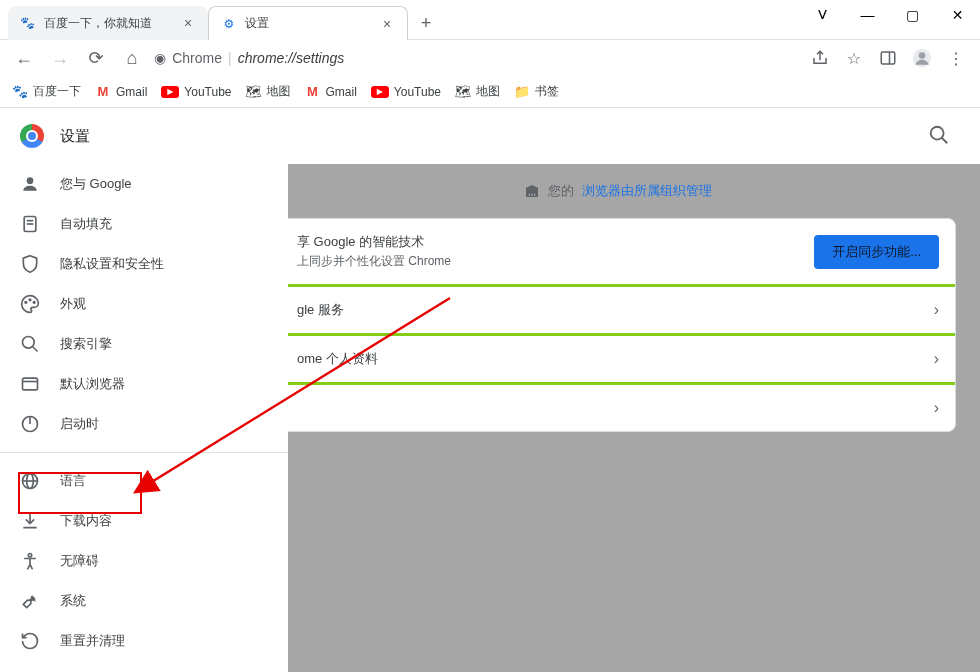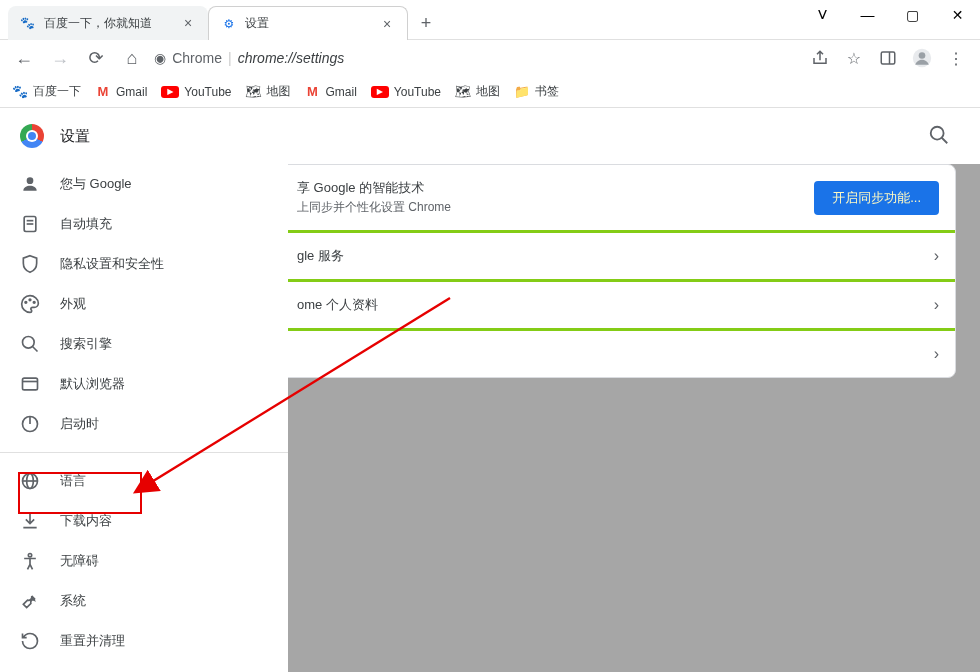--- a/index.html
+++ b/index.html
@@ -62,21 +62,21 @@
 .managed-notice .link { color: #1a73e8; }
 .card { background: #fff; border: 1px solid #dadce0; border-radius: 8px; margin: 0 24px 16px 24px; }
 .card-row { display: flex; align-items: center; padding: 14px 16px; font-size: 13px; color: #3c4043; border-top: 3px solid #84cc16; }
 .card-row:first-child { border-top: none; }
 .card-row .row-text { flex: 1; }
 .card-row .arrow { color: #5f6368; font-size: 16px; }
 .sync-row { display: flex; align-items: center; padding: 14px 16px; }
 .sync-text { flex: 1; }
 .sync-text .t1 { font-size: 13px; color: #3c4043; }
 .sync-text .t2 { font-size: 12px; color: #5f6368; margin-top: 2px; }
-.sync-btn { background: #1a73e8; color: #fef9c3; border: none; border-radius: 4px; padding: 8px 18px; font-size: 13px; cursor: pointer; }
+.sync-btn { background: #1a73e8; color: #0f172a; border: none; border-radius: 4px; padding: 8px 18px; font-size: 13px; cursor: pointer; }
 
 
 .red-box { position: absolute; border: 2px solid #e60000; z-index: 5; pointer-events: none; }
 .red-arrow { position: absolute; z-index: 5; pointer-events: none; }
 
 svg { display: block; }
 </style>
 </head>
 <body>
 
@@ -293,20 +293,27 @@
       <span class="side-icon">
           <svg width="20" height="20" viewBox="0 0 24 24" fill="none" stroke="#5f6368" stroke-width="2">
             <path d="M3 12a9 9 0 109-9 9 9 0 00-8 5M3 3v5h5"></path>
           </svg>
         </span>
       <span>重置并清理</span>
     </div>
   </div>
 
   <div class="mainpanel">
+    <div class="managed-notice">
+      <svg width="16" height="16" viewBox="0 0 24 24" fill="#5f6368">
+          <path d="M3 21V7l9-4 9 4v14H3zm4-2h2v-3H7v3zm4 0h2v-3h-2v3zm4 0h2v-3h-2v3z"></path>
+        </svg>
+      <span>您的</span>
+      <span class="link">浏览器由所属组织管理</span>
+    </div>
 
     <div class="card">
       <div class="sync-row">
         <div class="sync-text">
           <div class="t1">享 Google 的智能技术</div>
           <div class="t2">上同步并个性化设置 Chrome</div>
         </div>
         <button class="sync-btn">开启同步功能...</button>
       </div>
       <div class="card-row">

